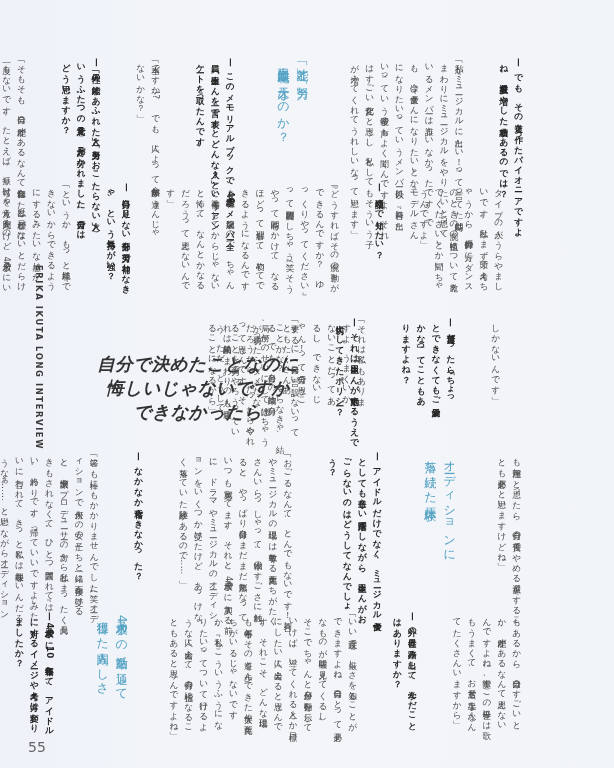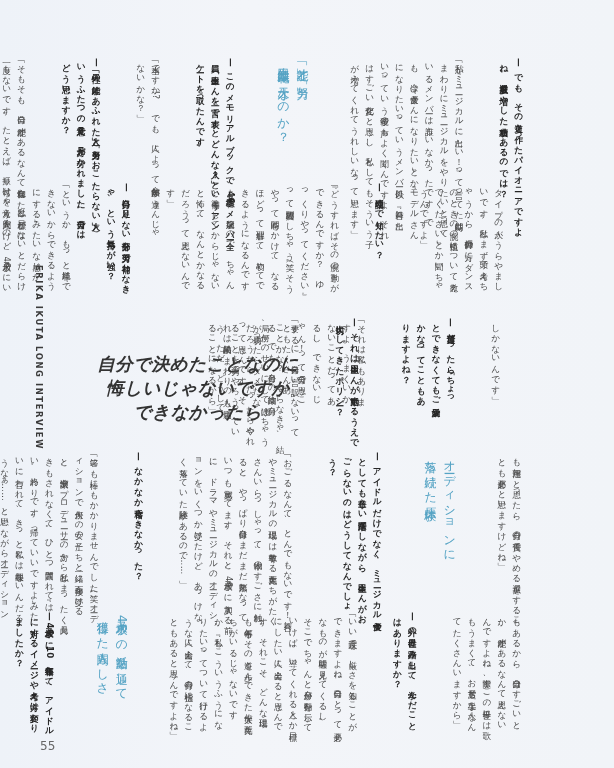--- a/index.html
+++ b/index.html
@@ -28,21 +28,21 @@
     position:absolute; left:34px; top:265px;
     writing-mode:vertical-rl;
     font-size:8.4px; font-weight:bold; letter-spacing:1.6px; color:#3b3b3b;
   }
   .pullquote {
     position:absolute; left:68px; top:352px; width:260px;
     text-align:center; font-size:17.5px; font-weight:bold; line-height:24px; color:#333;
     letter-spacing:0.5px;
     font-style:italic;
   }
-  .pagenum { position:absolute; left:40px; top:739px; font-size:12px; color:#666; }
+  .pagenum { position:absolute; left:28px; top:739px; font-size:14px; color:#666; }
 </style>
 </head>
 <body>
 
 <div class="page">
 
   <div class="side-title">ERIKA IKUTA LONG INTERVIEW</div>
   <div class="pagenum">55</div>
 
   <div class="vcol" style="left:76px; top:58px; height:178px; width:480px;">

